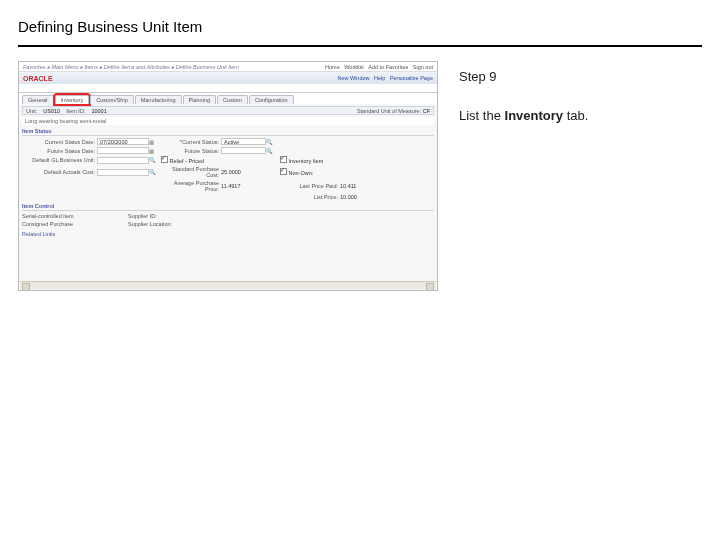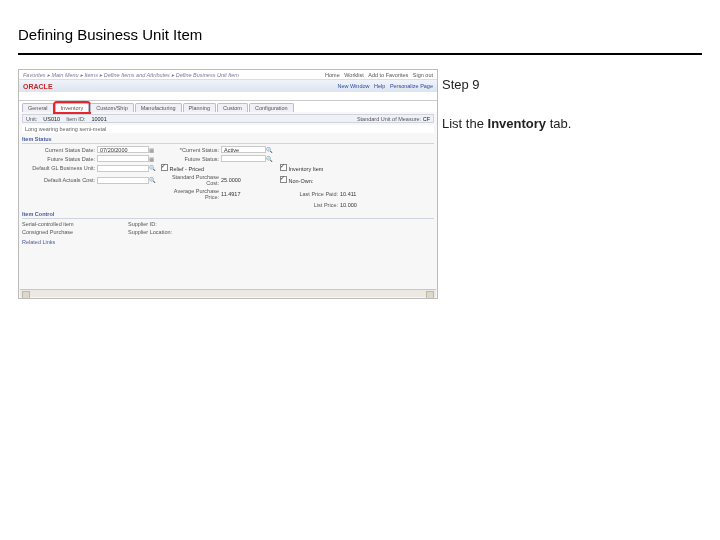--- a/index.html
+++ b/index.html
@@ -4,25 +4,25 @@
 <style>
   * { box-sizing: border-box; margin: 0; padding: 0; }
   html, body { width: 720px; height: 540px; font-family: Arial, Helvetica, sans-serif; background: #fff; color: #222; }
   
   .page-header { display: flex; justify-content: space-between; align-items: flex-start; padding: 10px 18px 4px 18px; }
   .brand { display: flex; flex-direction: column; }
   .oracle-mark { font-family: "Arial Black", Arial, sans-serif; font-weight: 900; color: #E8252A; font-size: 17px; letter-spacing: 0.5px; position: relative; }
   .oracle-mark sup { color: #E8252A; font-size: 8px; position: relative; top: -6px; }
   .brand-rule { border-top: 1px solid #000; margin-top: 2px; width: 120px; }
   .brand-sub { font-size: 8px; letter-spacing: 0.3px; margin-top: 2px; }
-  .page-title { font-size: 15px; color: #000; white-space: nowrap; margin-top: 16px; }
+  .page-title { font-size: 15px; color: #000; white-space: nowrap; margin-top: 8px; }
   .header-rule { border-top: 2px solid #000; margin: 6px 18px 0 18px; }
 
   
-  .main { display: flex; padding: 14px 18px; gap: 4px; }
+  .main { display: flex; padding: 14px 18px; gap: 21px; }
   .shot-col { width: 420px; }
   .instr-col { flex: 1; font-size: 13px; line-height: 1.6; padding-top: 6px; }
   .step-label { margin-bottom: 18px; }
   .step-text b { font-weight: bold; }
 
   
   .shot { width: 420px; height: 230px; border: 1px solid #bbb; background: #f7f7f7; font-size: 5.5px; color: #555; position: relative; overflow: hidden; }
   .shot .topbar { background: #fff; height: 10px; border-bottom: 1px solid #ddd; display: flex; align-items: center; padding: 0 4px; gap: 3px; }
   .shot .topbar span { white-space: nowrap; }
   .shot .crumbs { flex: 1; color: #7a7a9a; font-style: italic; }

